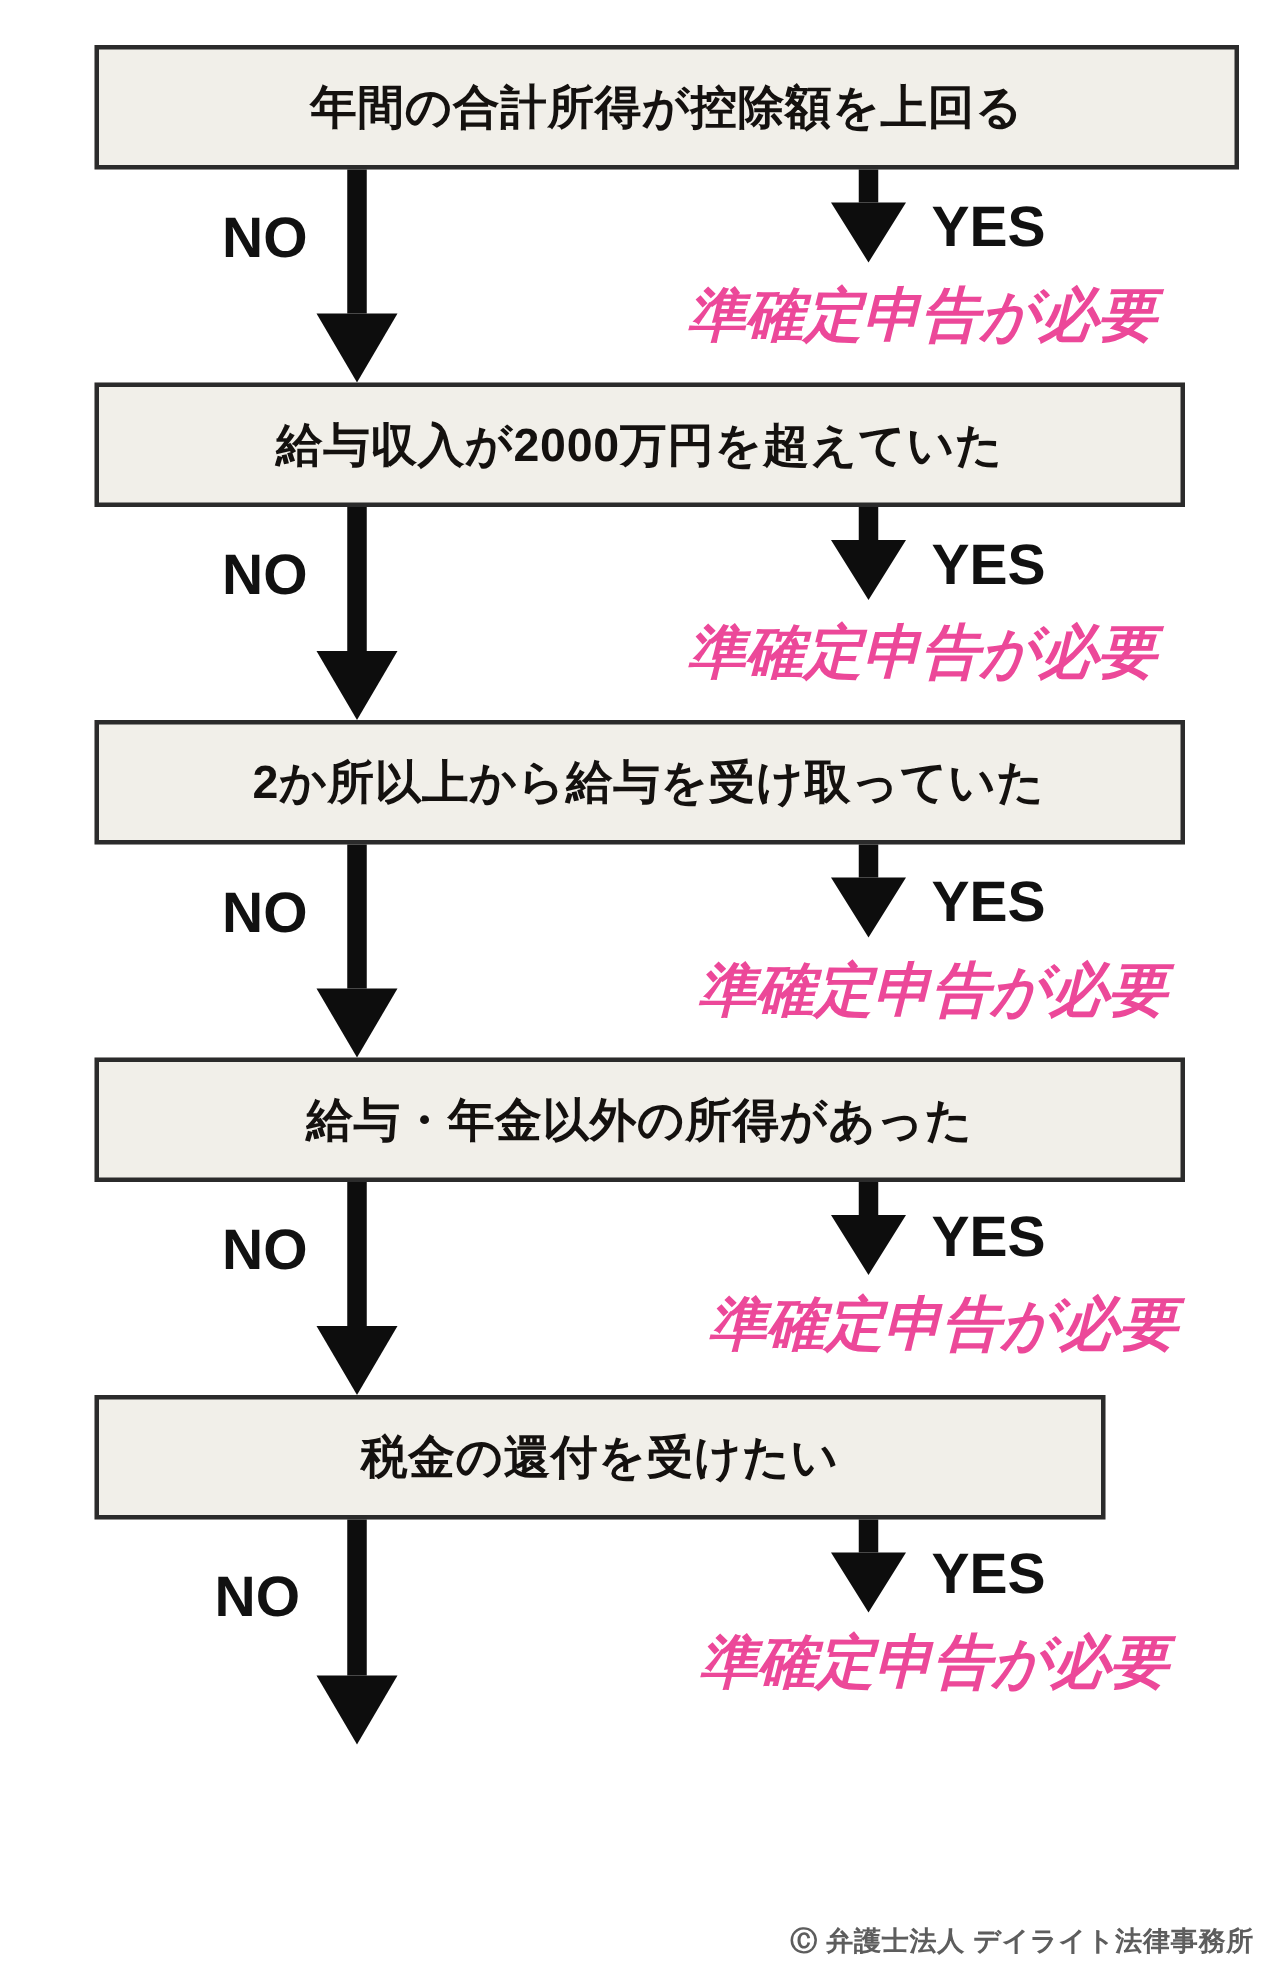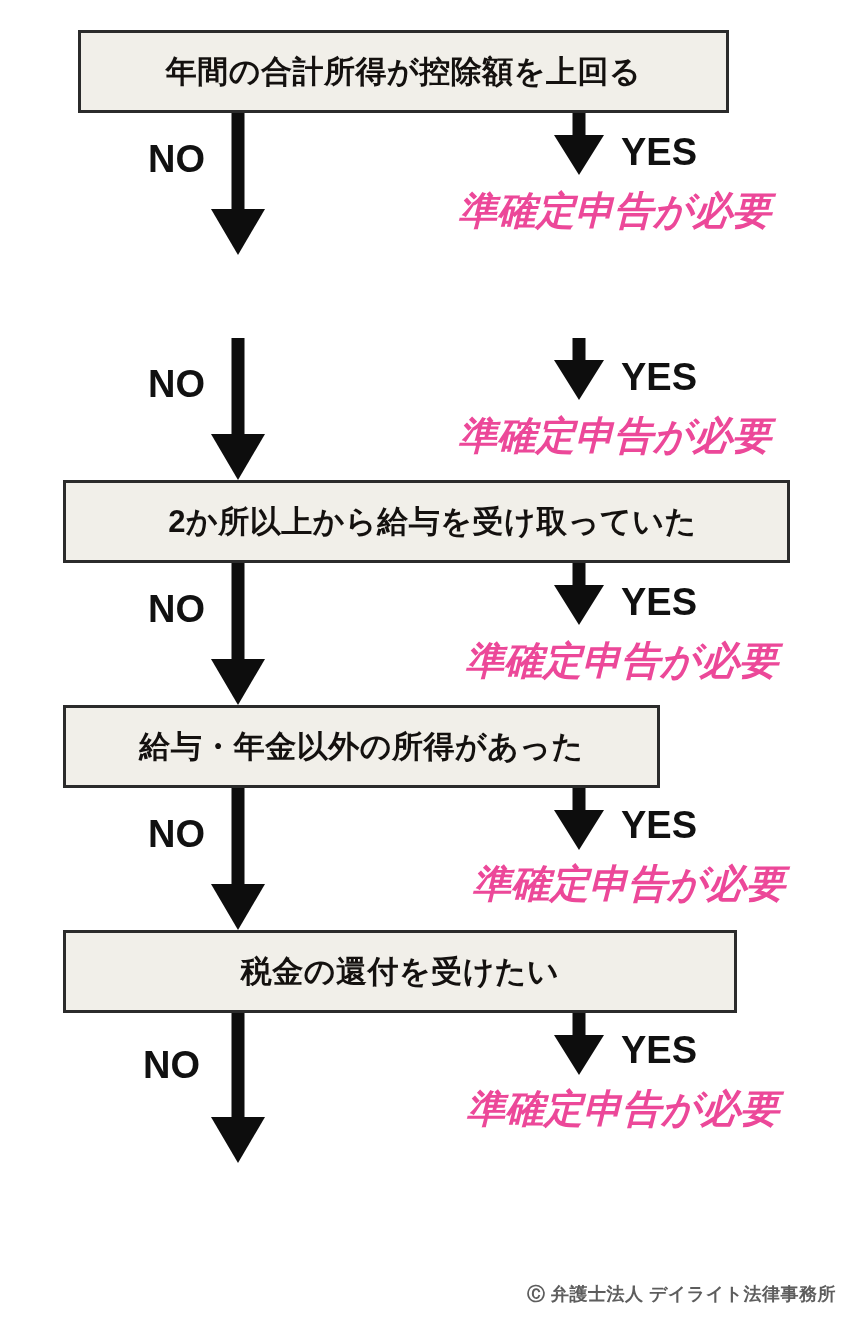--- a/index.html
+++ b/index.html
@@ -82,37 +82,40 @@
     color:#5d5d5d;
     letter-spacing:0.5px;
     white-space:nowrap;
   }
 </style>
 </head>
 <body>
 
 <div id="chart">
 
-  <div class="node" style="left:63px;top:30px;width:651px;height:83px;margin-left:15px;">
+  <div class="node" style="left:63px;top:30px;width:763px;height:83px;">
     <span class="node-label">年間の合計所得が控除額を上回る</span>
   </div>
 
   <div class="arrow" style="left:211px;top:113px;width:54px;height:142px;">
     <div class="shaft" style="height:96px;"></div>
     <div class="head"></div>
   </div>
   <div class="branch-label" style="left:148px;top:140px;">NO</div>
 
   <div class="arrow short" style="left:554px;top:113px;width:50px;height:62px;">
     <div class="shaft" style="height:22px;"></div>
     <div class="head"></div>
   </div>
   <div class="branch-label" style="left:621px;top:133px;">YES</div>
   <div class="result-label" style="left:458px;top:191px;">準確定申告が必要</div>
 
+  <div class="node" style="left:63px;top:255px;width:727px;height:83px;">
+    <span class="node-label">給与収入が2000万円を超えていた</span>
+  </div>
 
   <div class="arrow" style="left:211px;top:338px;width:54px;height:142px;">
     <div class="shaft" style="height:96px;"></div>
     <div class="head"></div>
   </div>
   <div class="branch-label" style="left:148px;top:365px;">NO</div>
 
   <div class="arrow short" style="left:554px;top:338px;width:50px;height:62px;">
     <div class="shaft" style="height:22px;"></div>
     <div class="head"></div>
@@ -130,21 +133,21 @@
   </div>
   <div class="branch-label" style="left:148px;top:590px;">NO</div>
 
   <div class="arrow short" style="left:554px;top:563px;width:50px;height:62px;">
     <div class="shaft" style="height:22px;"></div>
     <div class="head"></div>
   </div>
   <div class="branch-label" style="left:621px;top:583px;">YES</div>
   <div class="result-label" style="left:465px;top:641px;">準確定申告が必要</div>
 
-  <div class="node" style="left:63px;top:705px;width:597px;height:83px;text-align:right;">
+  <div class="node" style="left:63px;top:705px;width:727px;height:83px;text-align:right;">
     <span class="node-label">給与・年金以外の所得があった</span>
   </div>
 
   <div class="arrow" style="left:211px;top:788px;width:54px;height:142px;">
     <div class="shaft" style="height:96px;"></div>
     <div class="head"></div>
   </div>
   <div class="branch-label" style="left:148px;top:815px;">NO</div>
 
   <div class="arrow short" style="left:554px;top:788px;width:50px;height:62px;">

